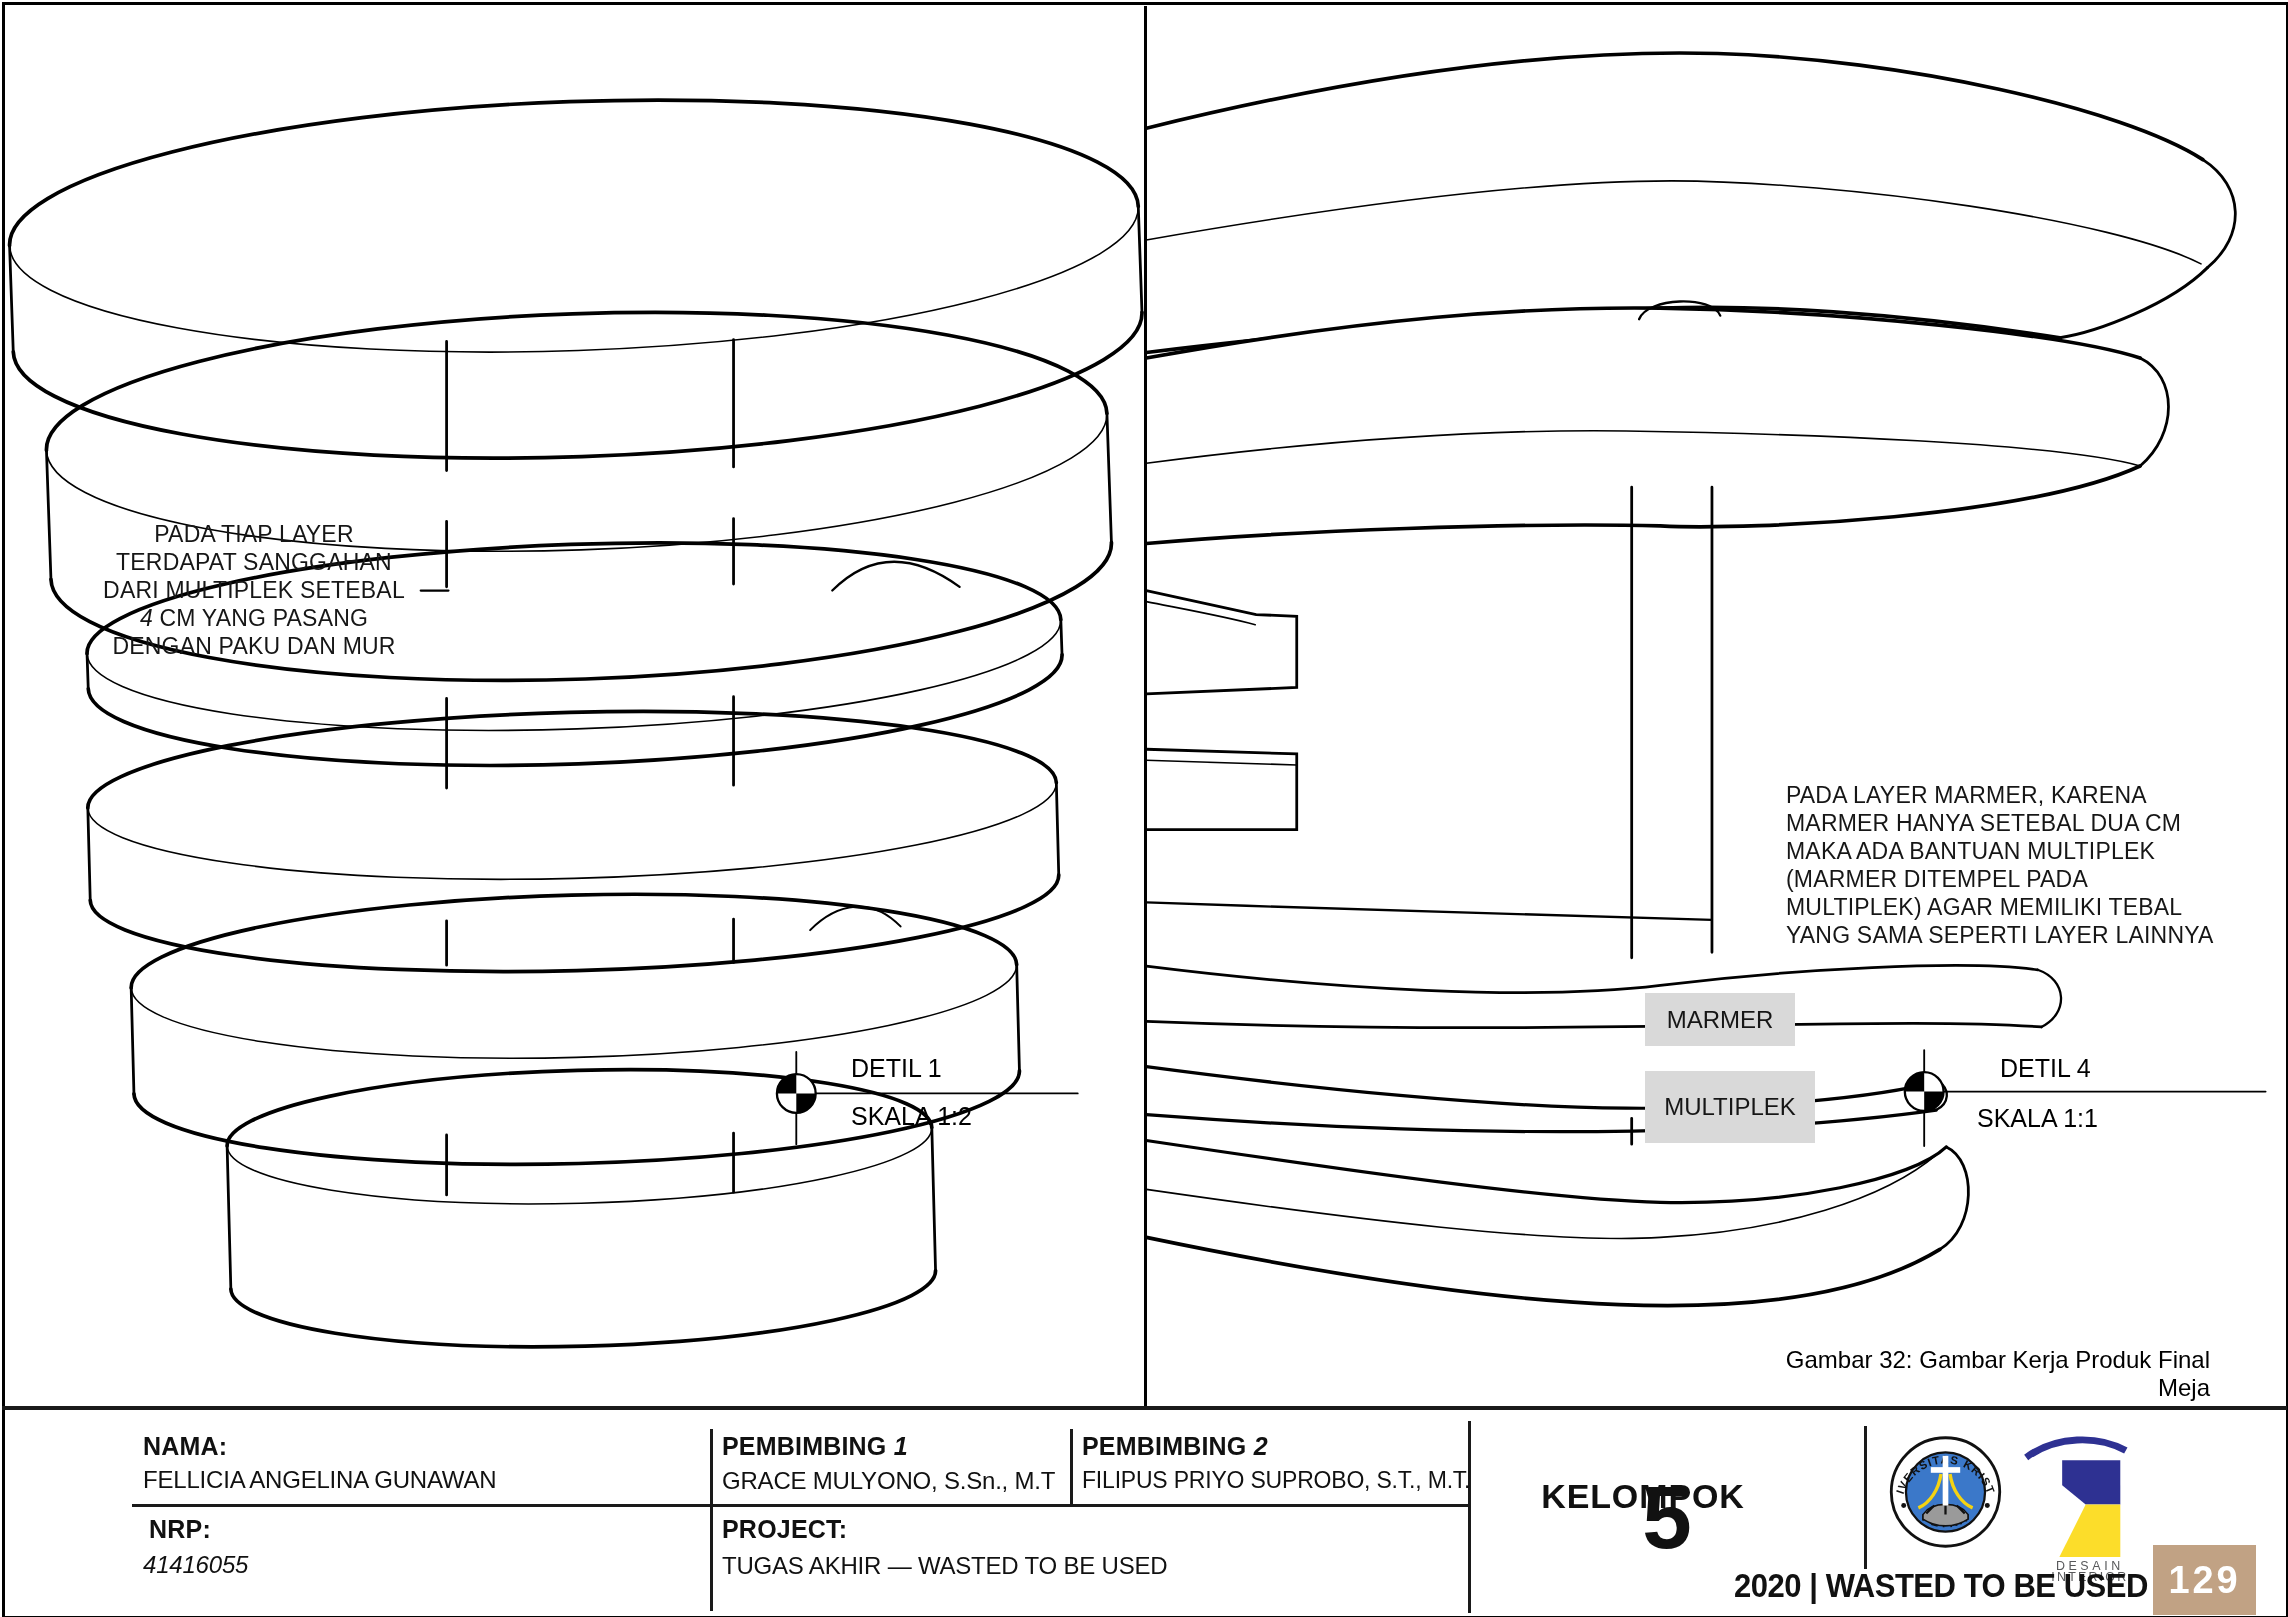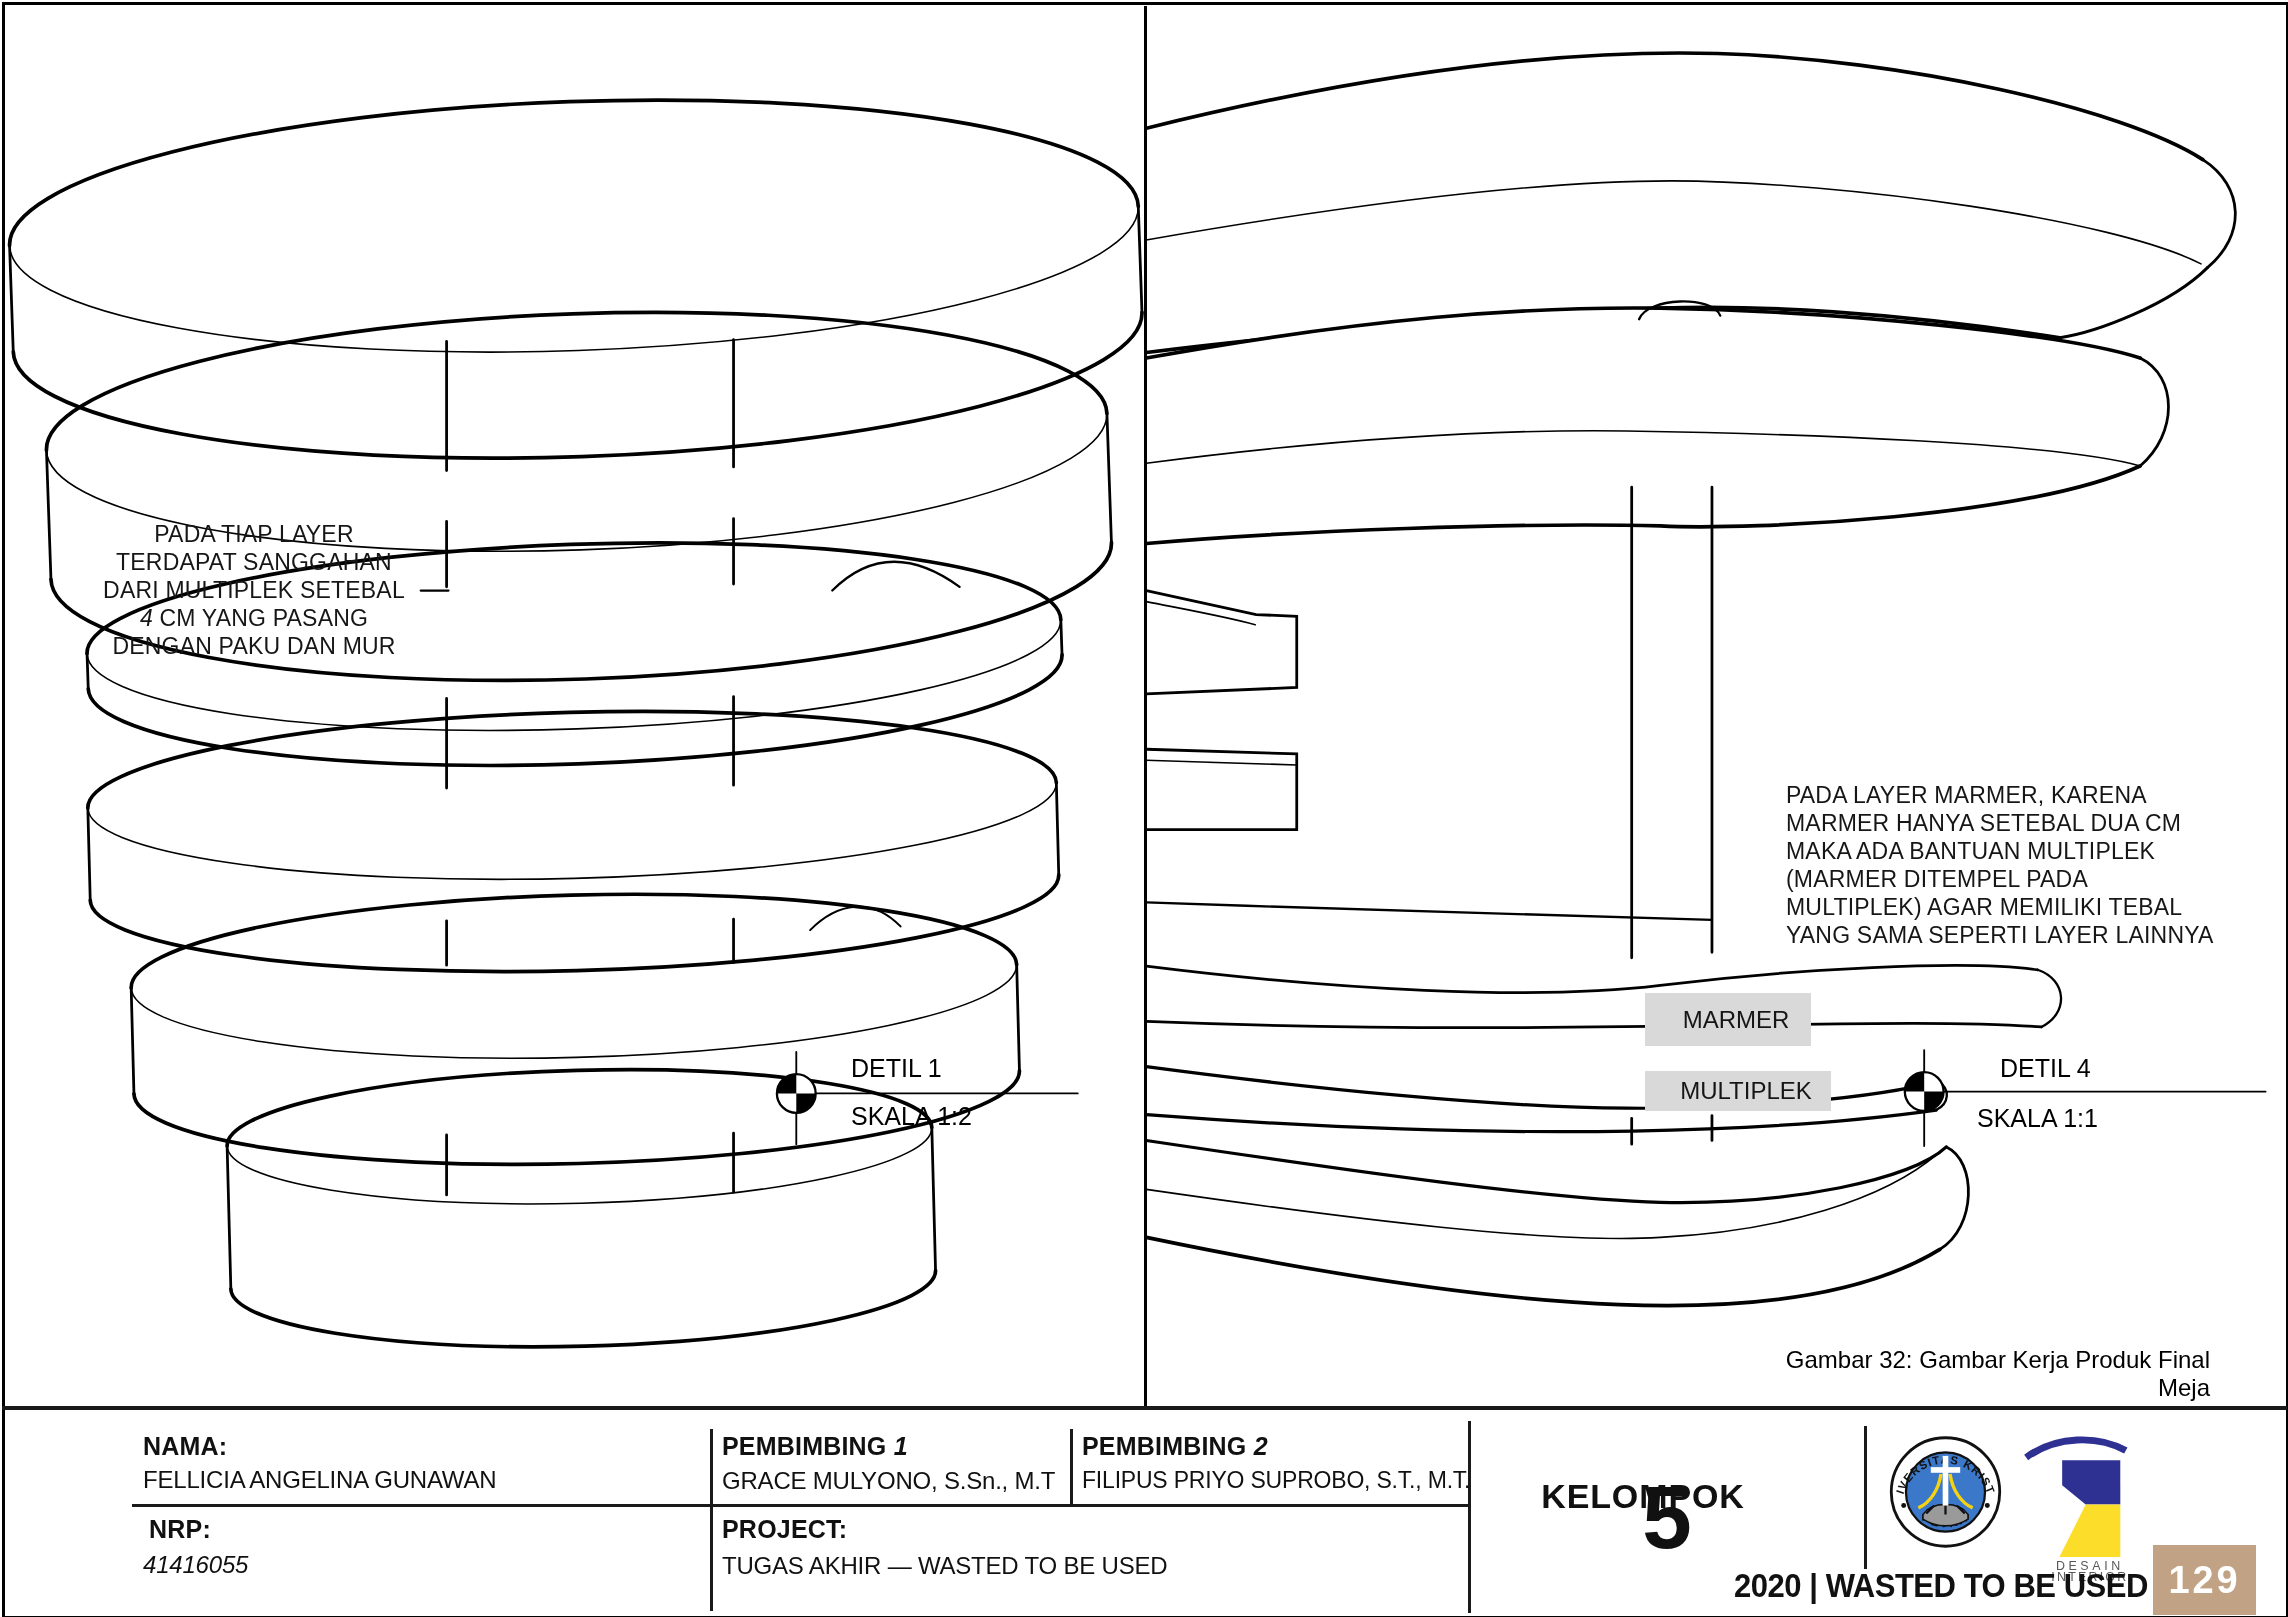--- a/index.html
+++ b/index.html
@@ -10,21 +10,21 @@
   #page-border{left:1.8px;top:1.8px;width:2281px;height:1611px;border:3.7px solid #000;}
   #center-divider{left:1144px;top:5.5px;width:2.8px;height:1402px;background:#000;}
   
   svg{position:absolute;display:block;}
   .ln{stroke:#000;fill:none;stroke-linecap:round;}
   .fillw{fill:#fff;stroke:none;}
   
   .note{font-size:23px;line-height:28px;color:#161616;letter-spacing:0.2px;}
   .note-right-align{text-align:center;}
   .mat-label{background:#d9d9d9;display:flex;align-items:center;justify-content:center;
-             font-size:24px;color:#161616;padding-left:16px;}
+             font-size:24px;color:#161616;}
   .detail-title,.detail-scale{font-size:25px;color:#000;}
   .caption{font-size:24px;color:#000;text-align:right;}
   
   .tb-line{background:#1a1a1a;}
   .tb-label{font-size:25px;font-weight:700;letter-spacing:0.2px;}
   .tb-value{font-size:24px;letter-spacing:-0.2px;}
   .italic{font-style:italic;}
   .kelompok-label{font-size:34px;font-weight:700;text-align:center;letter-spacing:0.9px;}
   .kelompok-number{font-size:89px;font-weight:700;text-align:center;line-height:1;}
   .footer-text{font-size:33px;font-weight:700;text-align:right;letter-spacing:-0.5px;
@@ -191,21 +191,21 @@
   <div>MARMER HANYA SETEBAL DUA CM</div>
   <div>MAKA ADA BANTUAN MULTIPLEK</div>
   <div>(MARMER DITEMPEL PADA</div>
   <div>MULTIPLEK) AGAR MEMILIKI TEBAL</div>
   <div>YANG SAMA SEPERTI LAYER LAINNYA</div>
 </div>
 
 <div class="abs mat-label" style="left:1645px;top:993px;width:150px;height:53px;">
     <span>MARMER</span>
   </div>
-<div class="abs mat-label" style="left:1645px;top:1071px;width:170px;height:40px;">
+<div class="abs mat-label" style="left:1645px;top:1071px;width:170px;height:72px;">
     <span>MULTIPLEK</span>
   </div>
 
 <div class="abs detail-title" style="left:851px;top:1054px;">DETIL 1</div>
 <div class="abs detail-scale" style="left:851px;top:1102px;">SKALA 1:2</div>
 <div class="abs detail-title" style="left:1977px;top:1054px;margin-left:23px;">DETIL 4</div>
 <div class="abs detail-scale" style="left:1977px;top:1104px;">SKALA 1:1</div>
 
 <div class="abs caption" style="left:1749px;top:1346px;width:461px;">Gambar 32: Gambar Kerja Produk Final Meja</div>
 

